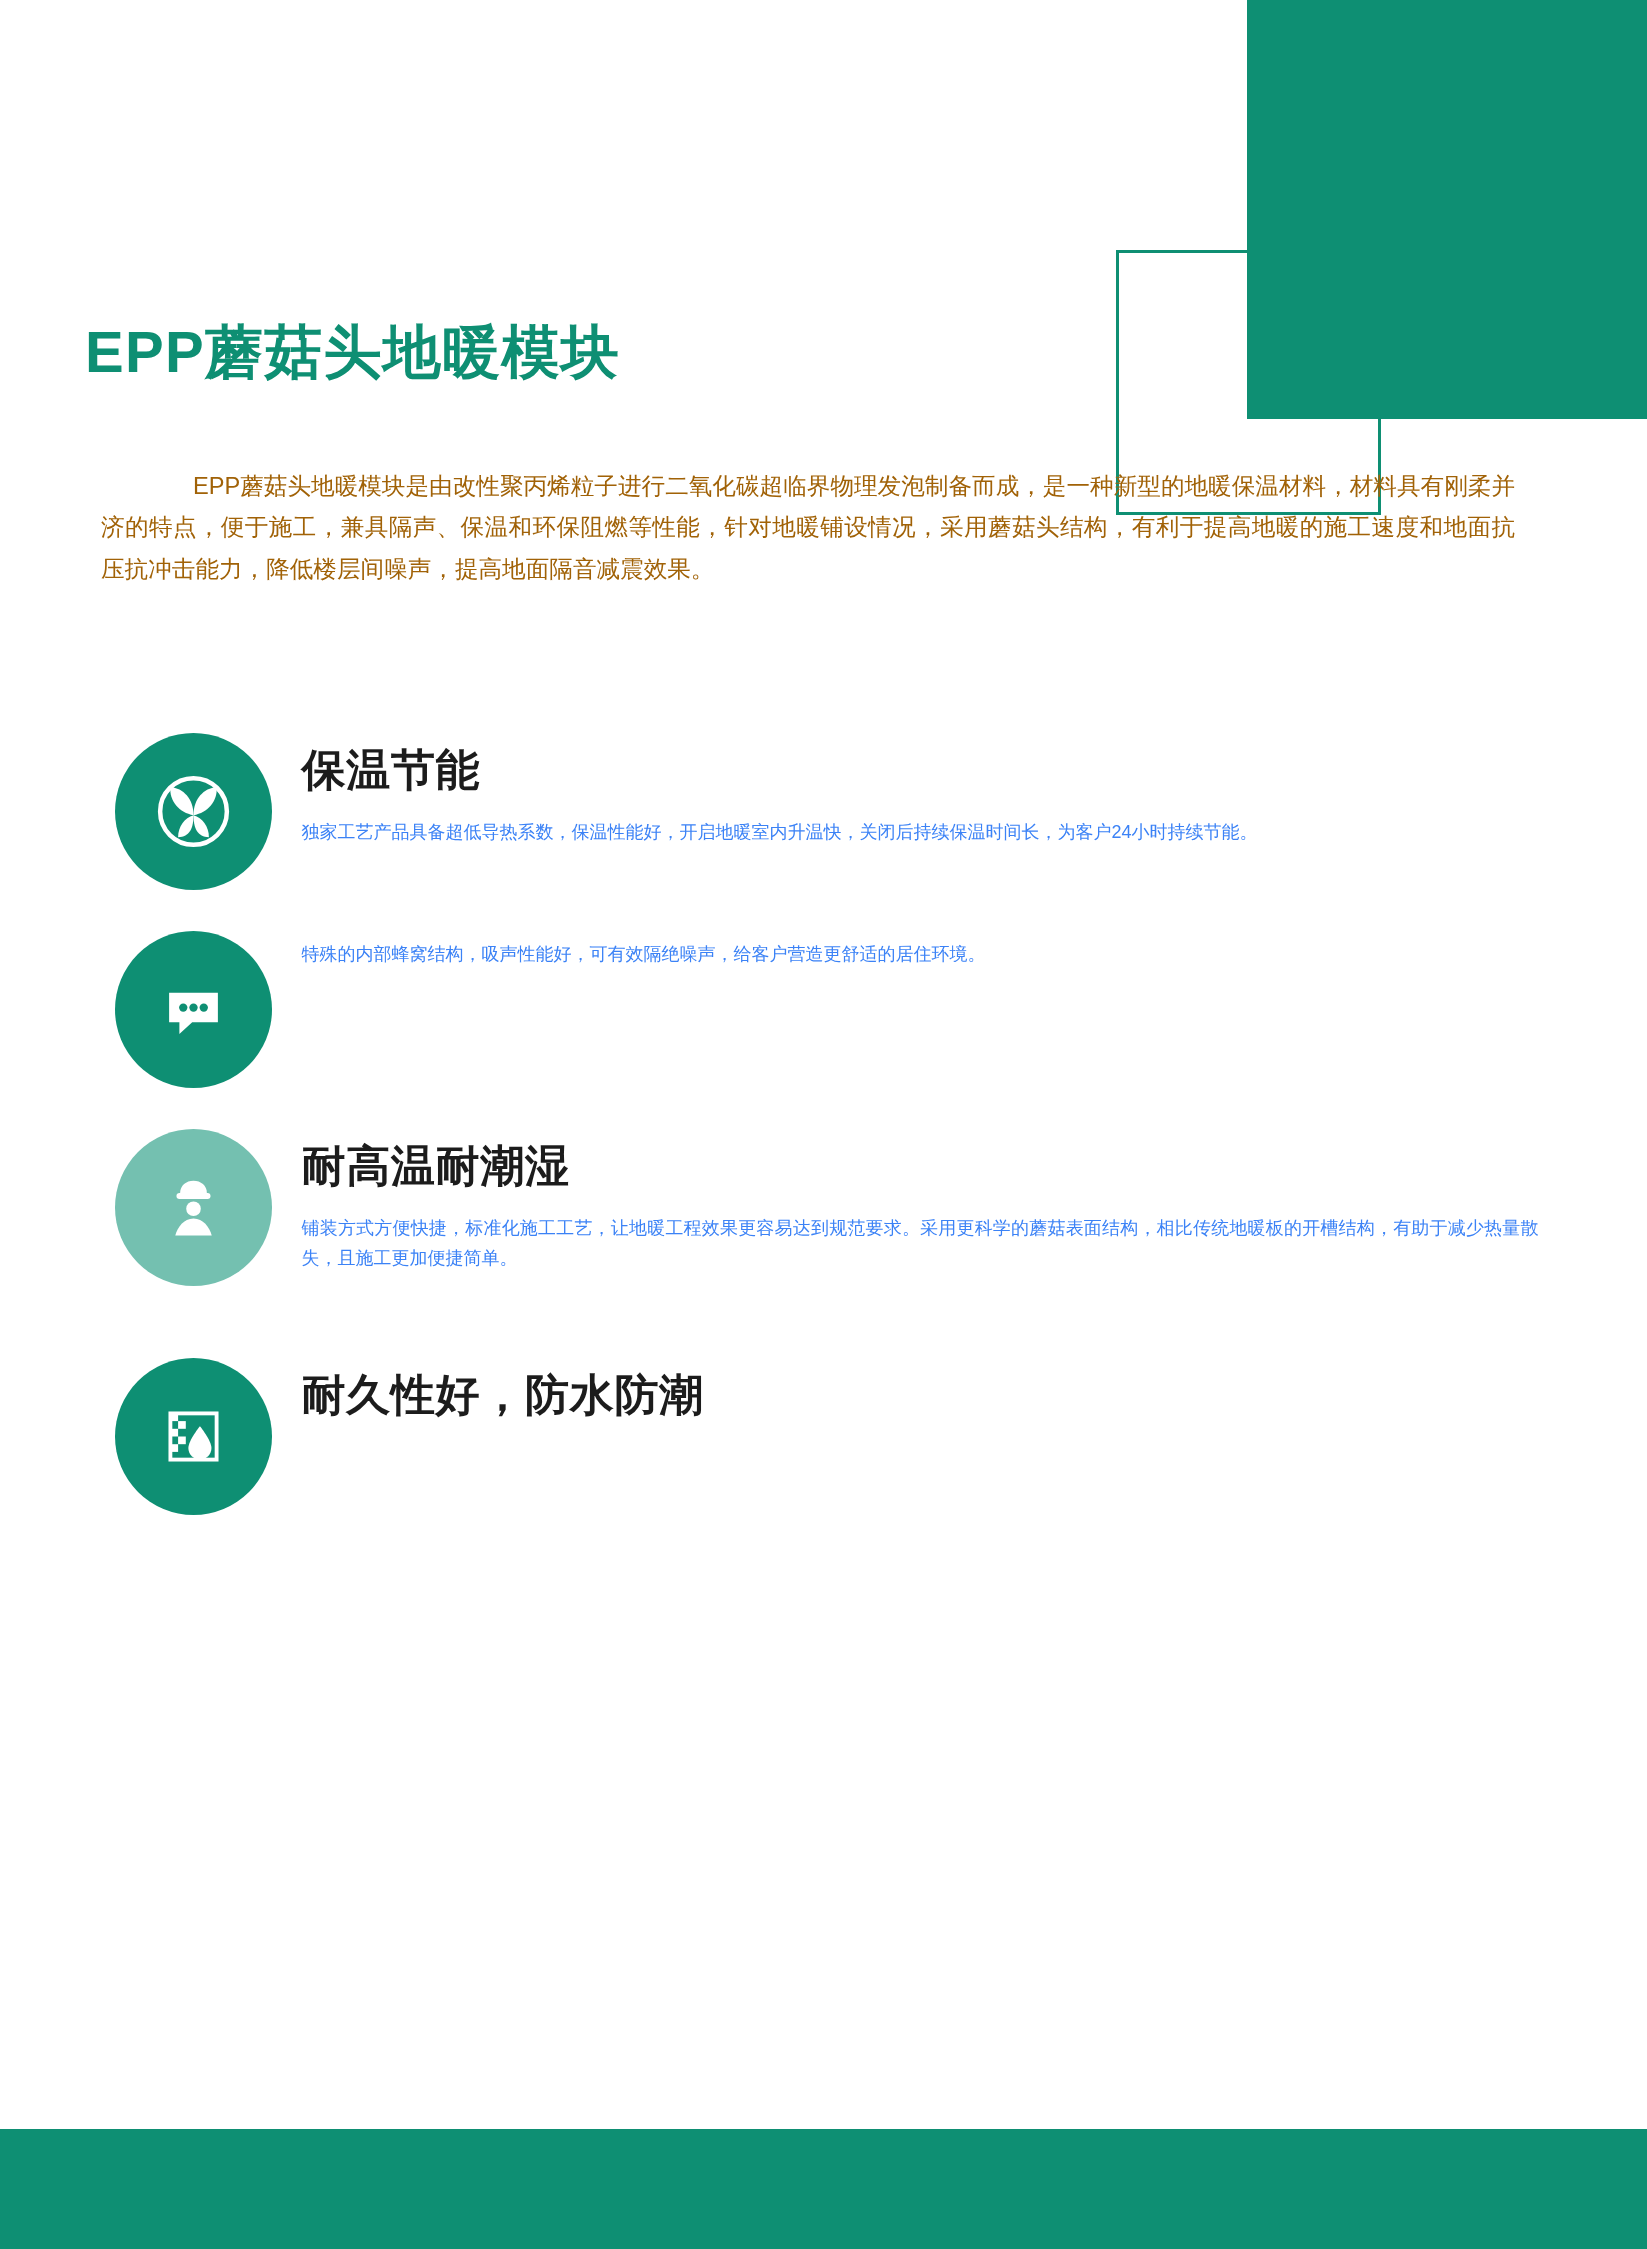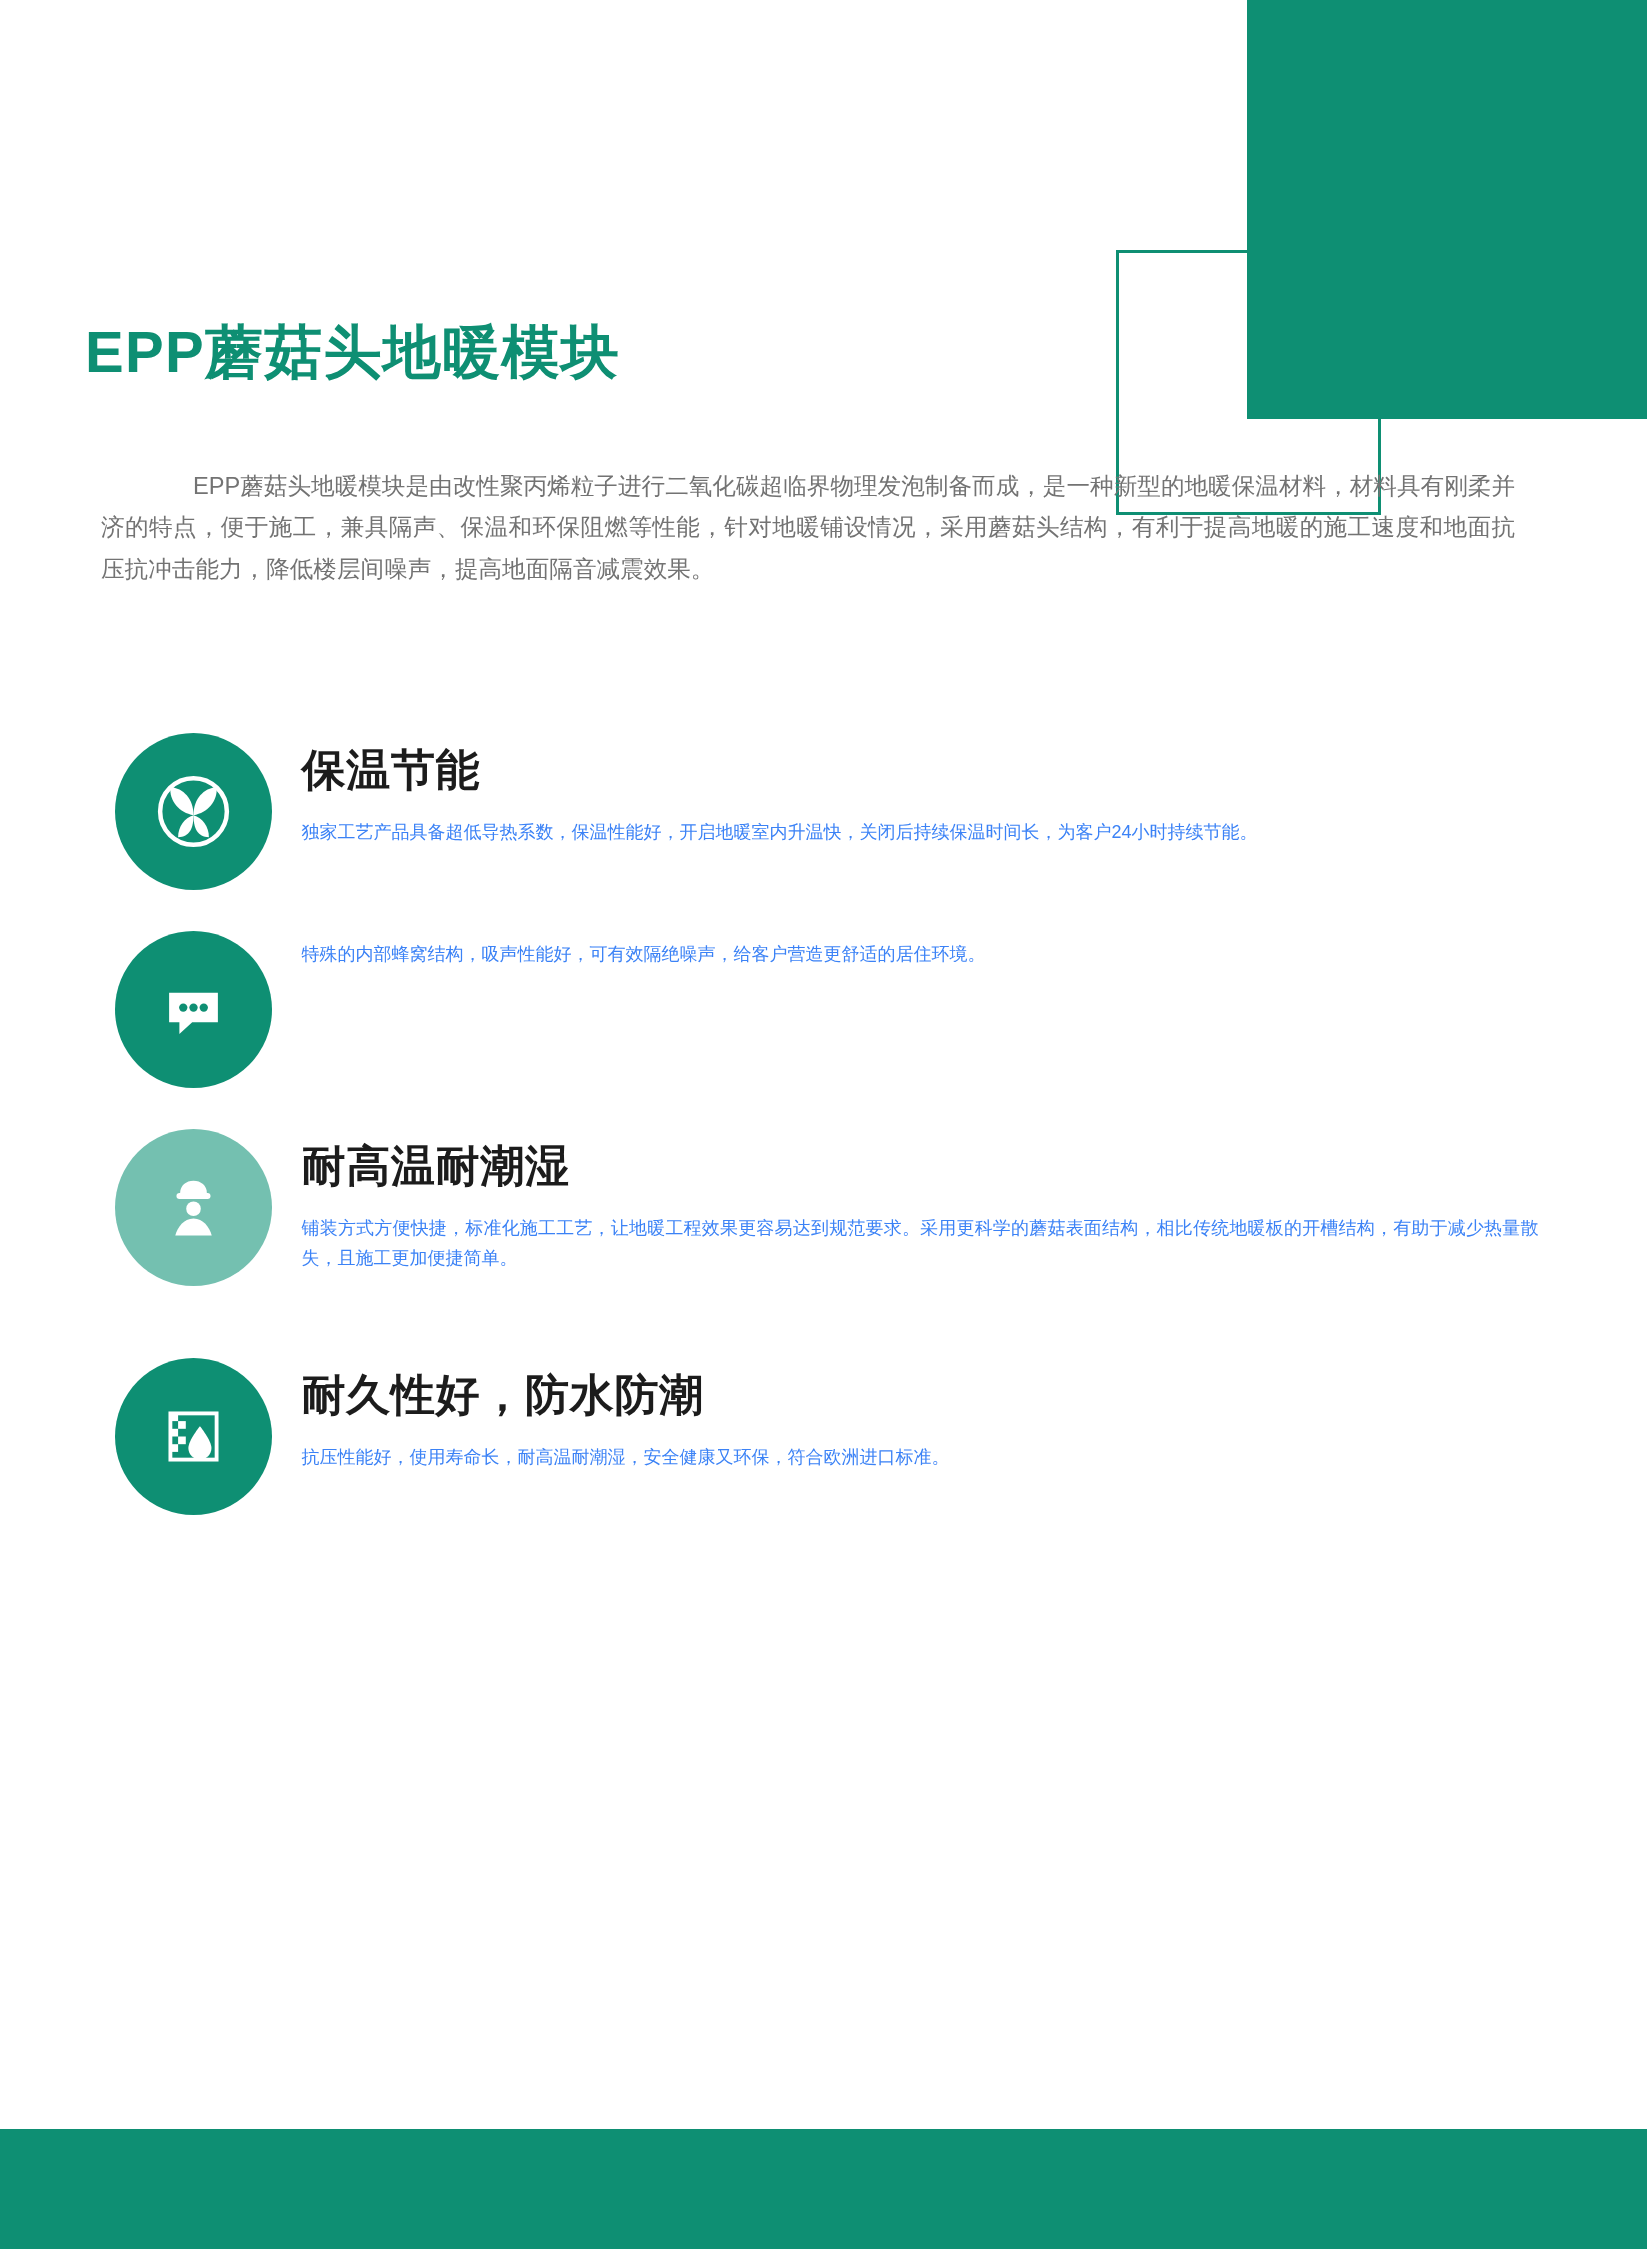--- a/index.html
+++ b/index.html
@@ -65,21 +65,21 @@
   }
 
   
   .intro {
     position: absolute;
     top: 466px;
     left: 101px;
     width: 1414px;
     font-size: 23.6px;
     line-height: 1.75;
-    color: #737373;
+    color: #a16207;
     text-indent: 92px;
     text-align: justify;
   }
 
   
   .features {
     position: absolute;
     top: 733px;
     left: 0;
     width: 1647px;
@@ -192,20 +192,19 @@
         <rect x="24" y="24" width="12" height="12" fill="#ffffff"></rect>
         <rect x="36" y="36" width="12" height="12" fill="#ffffff"></rect>
         <rect x="24" y="48" width="12" height="12" fill="#ffffff"></rect>
         <rect x="36" y="60" width="12" height="12" fill="#ffffff"></rect>
         <rect x="24" y="72" width="12" height="12" fill="#ffffff"></rect>
         <path d="M70 44 C70 44, 52 66, 52 78 C52 88, 60 96, 70 96 C80 96, 88 88, 88 78 C88 66, 70 44, 70 44 Z" fill="#ffffff"></path>
       </svg>
     </div>
     <div class="feature-text">
       <div class="feature-title">耐久性好，防水防潮</div>
-      <div class="feature-desc">抗压性能好，使用寿命长，耐高温耐潮湿，安全健康又环保，符合欧洲进口标准。</div>
     </div>
   </div>
 
 </div>
 
 <div class="footer-bar"></div>
 
 
 </body></html>

